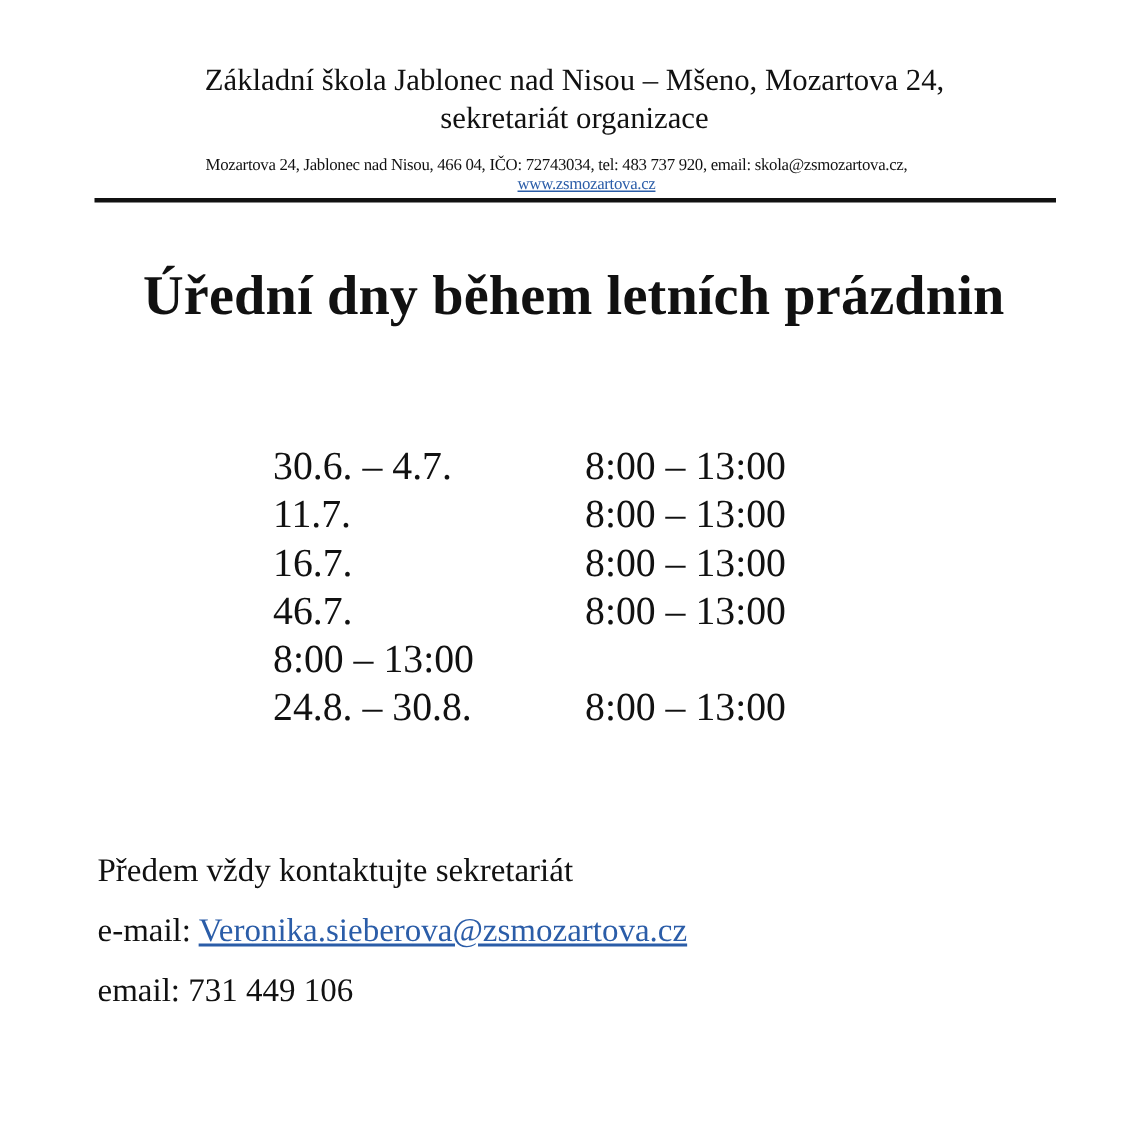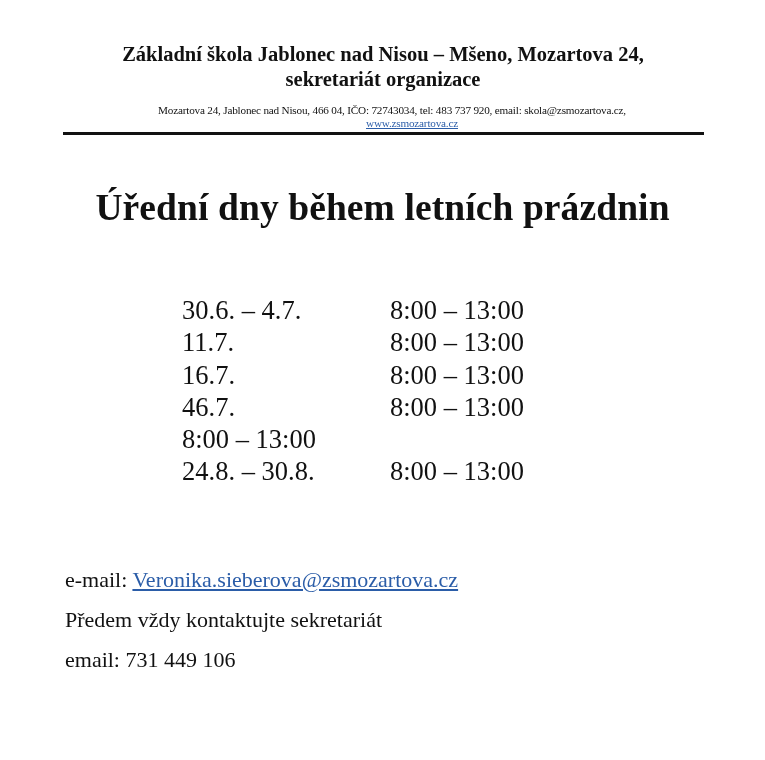--- a/index.html
+++ b/index.html
@@ -1,24 +1,24 @@
 <!DOCTYPE html>
 <html><head>
   <meta charset="utf-8">
   <style>
     html, body { margin: 0; padding: 0; background: #ffffff; }
     body { width: 765px; height: 760px; position: relative; overflow: hidden;
            font-family: "Liberation Serif", "DejaVu Serif", serif; color: #111; }
     .hdr-title { position: absolute; left: 63px; width: 640px; top: 42px; text-align: center;
-                 font-weight: bold; font-size: 20.5px; line-height: 25px; }
-    .hdr-addr { position: absolute; left: 72px; width: 640px; top: 104px; text-align: center;
+                 font-weight: normal; font-size: 20.5px; line-height: 25px; }
+    .hdr-addr { position: absolute; left: 51px; width: 640px; top: 104px; text-align: center;
                 font-size: 11.2px; line-height: 13px; letter-spacing: -0.2px; }
     .hdr-addr a { color: #2b5da8; text-decoration: underline; margin-left: 40px; }
     .hdr-rule { position: absolute; left: 63px; width: 641px; top: 132px; height: 3px; background: #111; }
-    .title { position: absolute; left: 0; width: 765px; top: 184px; text-align: center;
+    .title { position: absolute; left: 0; width: 765px; top: 174px; text-align: center;
              font-weight: bold; font-size: 37.5px; line-height: 48px; letter-spacing: 0.1px; }
     .sched { position: absolute; left: 182px; top: 294px; font-size: 26.5px; line-height: 32.3px; }
     .row { display: flex; height: 32.3px; }
     .date { width: 208px; }
     .contact { position: absolute; left: 65px; top: 560px; font-size: 22px; line-height: 40px; }
     .contact a { color: #2b5da8; text-decoration: underline; }
   </style>
 </head>
 <body>
 
@@ -56,16 +56,16 @@
   <div class="row">
     <span>8:00 – 13:00</span>
   </div>
   <div class="row">
     <span class="date">24.8. – 30.8.</span>
     <span>8:00 – 13:00</span>
   </div>
 </div>
 
 <div class="contact">
+  <div>Předem vždy kontaktujte sekretariát</div>
   <div><span>e-mail: </span><a>Veronika.sieberova@zsmozartova.cz</a></div>
-  <div>Předem vždy kontaktujte sekretariát</div>
   <div><span>email: </span><span>731 449 106</span></div>
 </div>
 
 </body></html>

